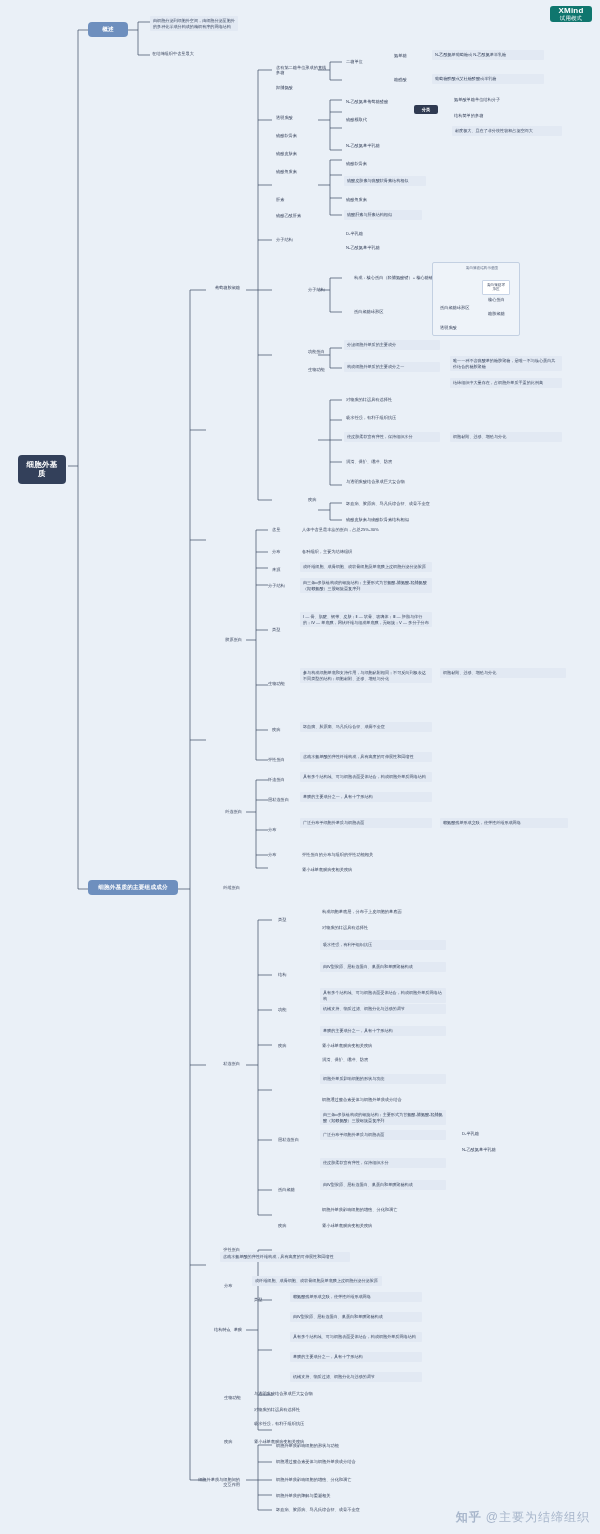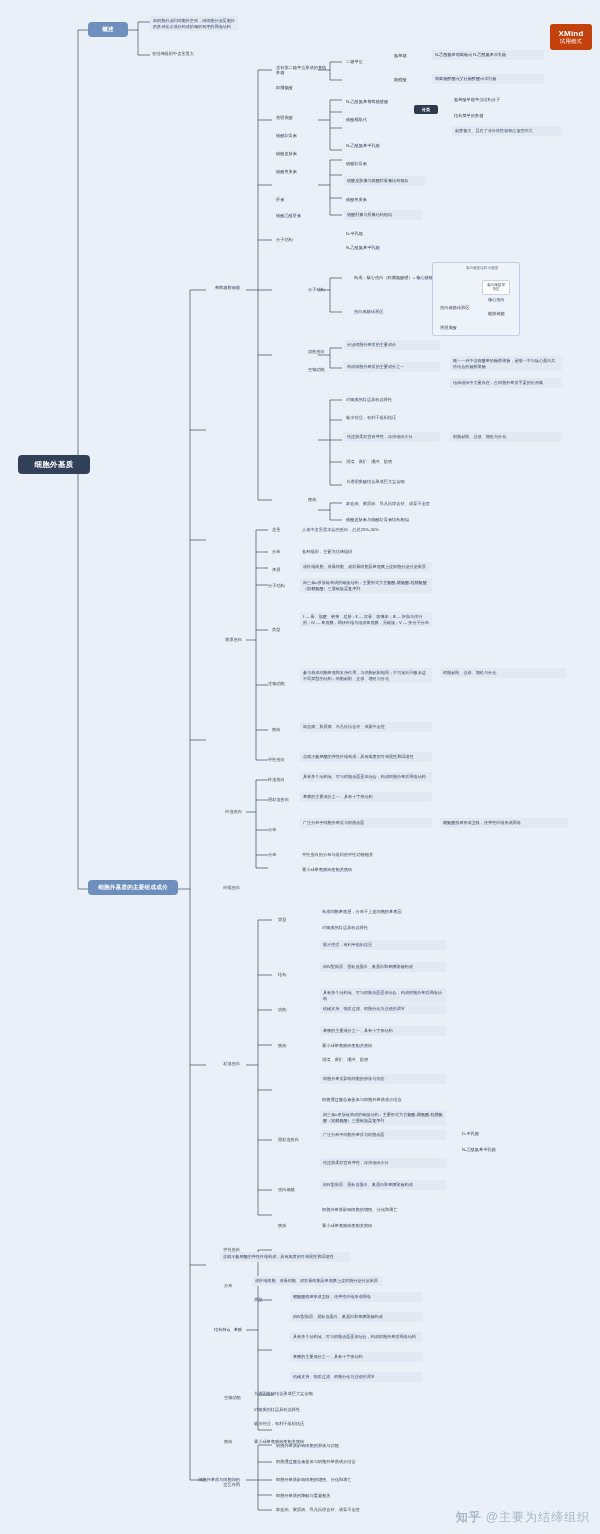--- a/index.html
+++ b/index.html
@@ -45,22 +45,22 @@
   .inset{
     border:1px solid #c3d0e2;background:#eef3f9;border-radius:2px;
   }
   .inset-cap{color:#5d6b84;font-size:3.6px;}
   .inset-box{
     border:1px solid #c8d4e6;background:#fff;border-radius:1px;
     color:#3a4760;font-size:3.6px;line-height:1.25;padding:2px 3px;text-align:center;
   }
   
   .xmind-badge{
-    position:absolute;right:8px;top:24px;width:42px;height:26px;
-    background:#c2410c;border-radius:3px;color:#fff;
+    position:absolute;right:8px;top:6px;width:42px;height:16px;
+    background:#0f766e;border-radius:3px;color:#fff;
     display:flex;flex-direction:column;align-items:center;justify-content:center;
     font-weight:700;letter-spacing:.2px;
   }
   .xmind-badge .b1{font-size:8px;line-height:9px;}
   .xmind-badge .b2{font-size:5.4px;line-height:7px;font-weight:400;}
   
   .watermark{
     position:absolute;right:10px;bottom:8px;
     color:#a8b6cb;font-size:12px;letter-spacing:1px;
     display:flex;align-items:center;gap:4px;
@@ -102,21 +102,21 @@
       <path d="M246 812 H256 M256 812 V780 M256 812 V868 M256 780 H268 M256 800 H268 M256 830 H268 M256 855 H268 M256 868 H268"></path>
 
       <path d="M246 1065 H258 M258 1065 V920 M258 1065 V1215 M258 920 H272 M258 975 H272 M258 1010 H272 M258 1045 H272 M258 1090 H272 M258 1140 H272 M258 1190 H272 M258 1215 H272"></path>
 
       <path d="M246 1330 H258 M258 1330 V1250 M258 1330 V1430 M258 1250 H272 M258 1300 H272 M258 1350 H272 M258 1395 H272 M258 1430 H272"></path>
 
       <path d="M246 1480 H258 M258 1480 V1445 M258 1480 V1510 M258 1445 H272 M258 1462 H272 M258 1480 H272 M258 1495 H272 M258 1510 H272"></path>
     </g>
   </svg>
 
-  <div class="node root" style="left:18px;top:455px;width:72px;">细胞外基质</div>
+  <div class="node root" style="left:18px;top:455px;width:48px;">细胞外基质</div>
 
   <div class="node l2" style="left:88px;top:22px;width:40px;">概述</div>
 
   <div class="node l2" style="left:88px;top:880px;width:90px;">细胞外基质的主要组成成分</div>
 
   <div class="node blk" style="left:150px;top:16px;width:88px;">由细胞分泌到细胞外空间，由细胞分泌至胞外的多种化学成分构成的精细有序的网络结构</div>
   <div class="node lbl" style="left:150px;top:50px;width:88px;">在结缔组织中含量最大</div>
 
   <div class="node lbl" style="left:200px;top:284px;width:42px;text-align:right;">葡萄糖胺聚糖</div>
   <div class="node lbl" style="left:200px;top:884px;width:42px;text-align:right;">纤维蛋白</div>

